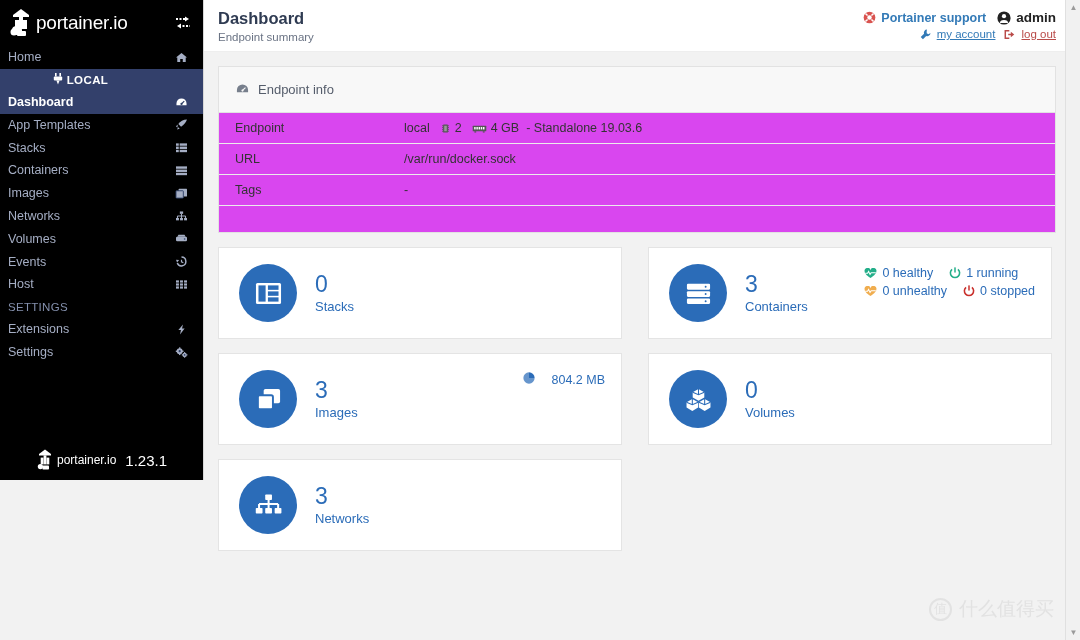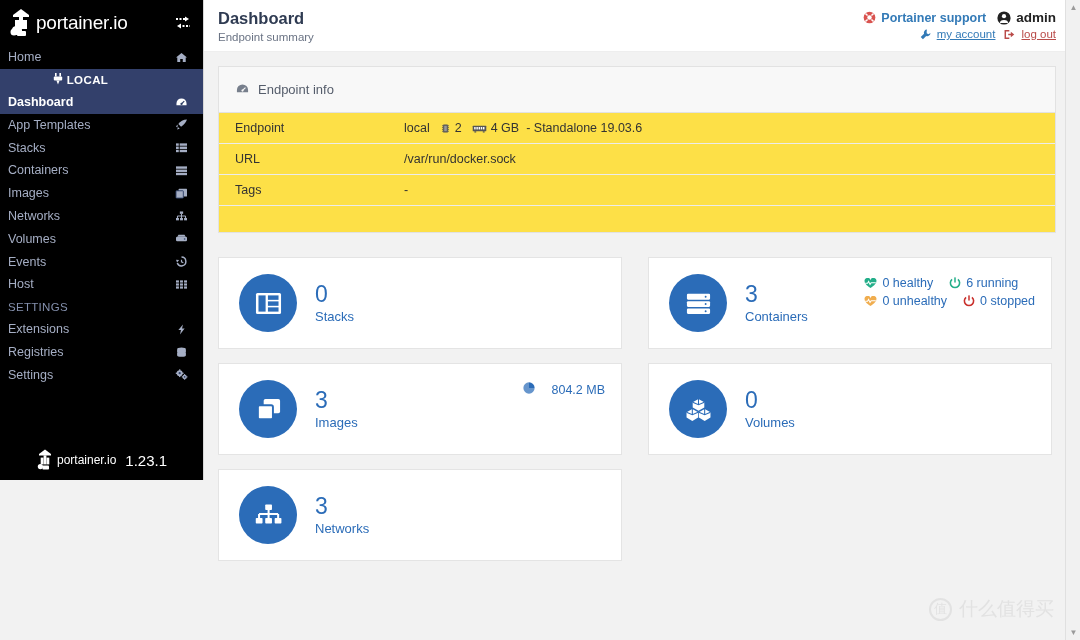--- a/index.html
+++ b/index.html
@@ -179,23 +179,23 @@
   .ic-inline { display: inline-flex; align-items: center; }
 
   .content {
     flex: 1;
     padding: 14px 24px 0 14px;
     overflow: hidden;
   }
 
   
   .panel {
-    background: #fde047;
+    background: #d946ef;
     border: 1px solid #e2e2e2;
-    margin-bottom: 24px;
+    margin-bottom: 14px;
   }
   .panel-head {
     height: 46px;
     display: flex;
     align-items: center;
     gap: 8px;
     padding: 0 16px;
     background: #f8f8f8;
     border-bottom: 1px solid #e2e2e2;
     color: #555d6b;
@@ -501,30 +501,20 @@
         <span class="label">Extensions</span>
         <span class="nav-icon">
           <svg viewBox="0 0 14 12" width="13" height="11">
             <path d="M8.6 0.5 L3.6 6.6 L6.4 6.6 L5.4 11.5 L10.4 5 L7.6 5 Z" fill="currentColor"></path>
           </svg>
         </span>
       </div>
 
 
 
-      <div class="nav-item">
-        <span class="label">Registries</span>
-        <span class="nav-icon">
-          <svg viewBox="0 0 14 12" width="13" height="11">
-            <ellipse cx="7" cy="2.2" rx="4.8" ry="1.7" fill="currentColor"></ellipse>
-            <path d="M2.2 2.6 L2.2 5.4 q0 1.7 4.8 1.7 q4.8 0 4.8 -1.7 L11.8 2.6" fill="currentColor"></path>
-            <path d="M2.2 6.2 L2.2 9 q0 1.7 4.8 1.7 q4.8 0 4.8 -1.7 L11.8 6.2" fill="currentColor"></path>
-          </svg>
-        </span>
-      </div>
 
       <div class="nav-item">
         <span class="label">Settings</span>
         <span class="nav-icon">
           <svg viewBox="0 0 14 12" width="13" height="11">
             <circle cx="5" cy="4.6" r="3.2" fill="currentColor"></circle>
             <circle cx="5" cy="4.6" r="1.2" fill="#2c3e66"></circle>
             <rect x="4.3" y="0.4" width="1.5" height="1.6" fill="currentColor"></rect>
             <rect x="4.3" y="7.2" width="1.5" height="1.6" fill="currentColor"></rect>
             <rect x="0.8" y="3.9" width="1.6" height="1.5" fill="currentColor"></rect>
@@ -702,21 +692,21 @@
                 </span>
                 <span>0 healthy</span>
               </span>
               <span class="extra-item">
                 <span class="e-ic">
                   <svg viewBox="0 0 13 13" width="12" height="12">
                     <path d="M3.3 2.6 A5 5 0 1 0 9.7 2.6" stroke="#23ae89" stroke-width="1.7" fill="none"></path>
                     <rect x="5.7" y="0.4" width="1.6" height="5.6" fill="#23ae89"></rect>
                   </svg>
                 </span>
-                <span>6 running</span>
+                <span>1 running</span>
               </span>
             </div>
             <div class="extra-row">
               <span class="extra-item">
                 <span class="e-ic">
                   <svg viewBox="0 0 14 12" width="13" height="11">
                     <path d="M7 11 C2.4 7.6 0.6 5.8 0.6 3.8 A3.1 3.1 0 0 1 7 2.4 A3.1 3.1 0 0 1 13.4 3.8 C13.4 5.8 11.6 7.6 7 11 Z" fill="#f0ad4e"></path>
                     <path d="M1.2 5.6 h2.6 l1.1 -1.9 l1.6 3.4 l1.2 -2 h5.1" stroke="#ffffff" stroke-width="1.1" fill="none"></path>
                   </svg>
                 </span>

